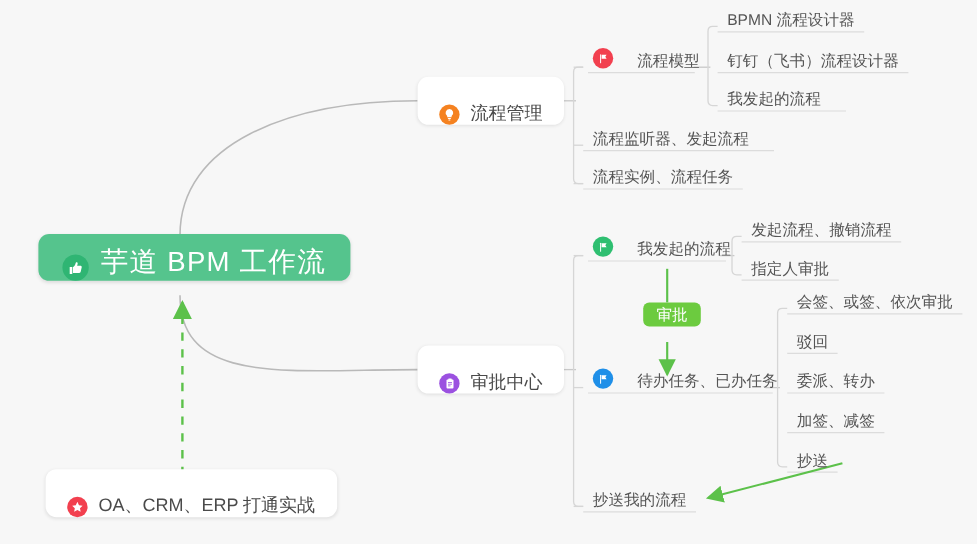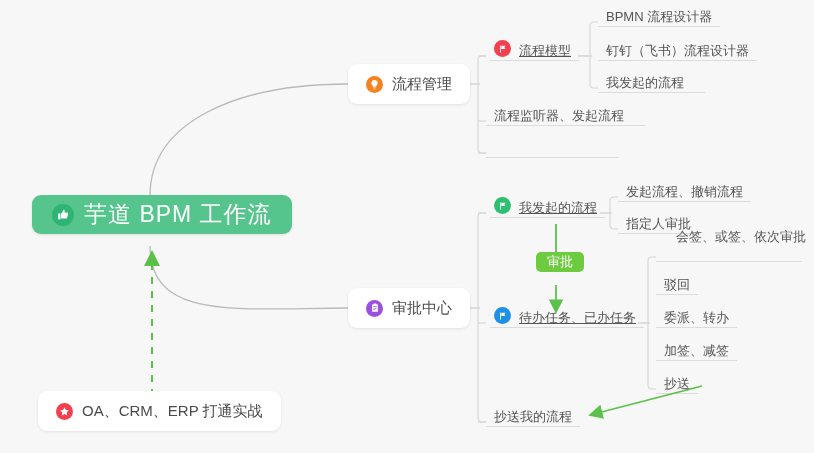--- a/index.html
+++ b/index.html
@@ -28,21 +28,21 @@
     width: 814px;
     height: 453px;
     pointer-events: none;
   }
 
   
   .node {
     position: absolute;
     box-sizing: border-box;
     display: flex;
-    align-items: center;
+    align-items: flex-end;
     white-space: nowrap;
   }
 
   
   .root-node {
     background: #55c48d;
     border-radius: 9px;
     padding: 0 20px;
     height: 39px;
     box-shadow: 0 1px 3px rgba(0,0,0,0.10);
@@ -78,21 +78,21 @@
     color: #555555;
     font-size: 13px;
     padding: 0 8px 3px 8px;
     height: 24px;
     align-items: flex-end;
   }
   .leaf-node .label { line-height: 1; }
 
   
   .leaf-node.with-icon { padding-left: 4px; }
-  .leaf-node.with-icon .label { margin-left: 8px; text-decoration: underline; }
+  .leaf-node.with-icon .label { margin-left: 20px; }
 
   
   .badge-node {
     background: #6ccb3f;
     border-radius: 5px;
     height: 20px;
     padding: 0 11px;
     justify-content: center;
   }
   .badge-node .label {
@@ -226,20 +226,23 @@
         <path d="M8 4h10l-2.6 4L18 12H8z"></path>
       </svg>
     </span>
     <span class="label">流程模型</span>
   </div>
 
   <div class="node leaf-node" style="left:486px; top:101px;">
     <span class="label">流程监听器、发起流程</span>
   </div>
 
+  <div class="node leaf-node" style="left:486px; top:133px;">
+    <span class="label">流程实例、流程任务</span>
+  </div>
 
   <div class="node leaf-node" style="left:598px; top:2px;">
     <span class="label">BPMN 流程设计器</span>
   </div>
 
   <div class="node leaf-node" style="left:598px; top:36px;">
     <span class="label">钉钉（飞书）流程设计器</span>
   </div>
 
   <div class="node leaf-node" style="left:598px; top:68px;">
@@ -271,21 +274,21 @@
   </div>
 
   <div class="node leaf-node" style="left:618px; top:177px;">
     <span class="label">发起流程、撤销流程</span>
   </div>
 
   <div class="node leaf-node" style="left:618px; top:209px;">
     <span class="label">指定人审批</span>
   </div>
 
-  <div class="node leaf-node" style="left:656px; top:222px;margin-left:12px;">
+  <div class="node leaf-node" style="left:656px; top:237px;">
     <span class="label">会签、或签、依次审批</span>
   </div>
 
   <div class="node leaf-node" style="left:656px; top:270px;">
     <span class="label">驳回</span>
   </div>
 
   <div class="node leaf-node" style="left:656px; top:303px;">
     <span class="label">委派、转办</span>
   </div>

